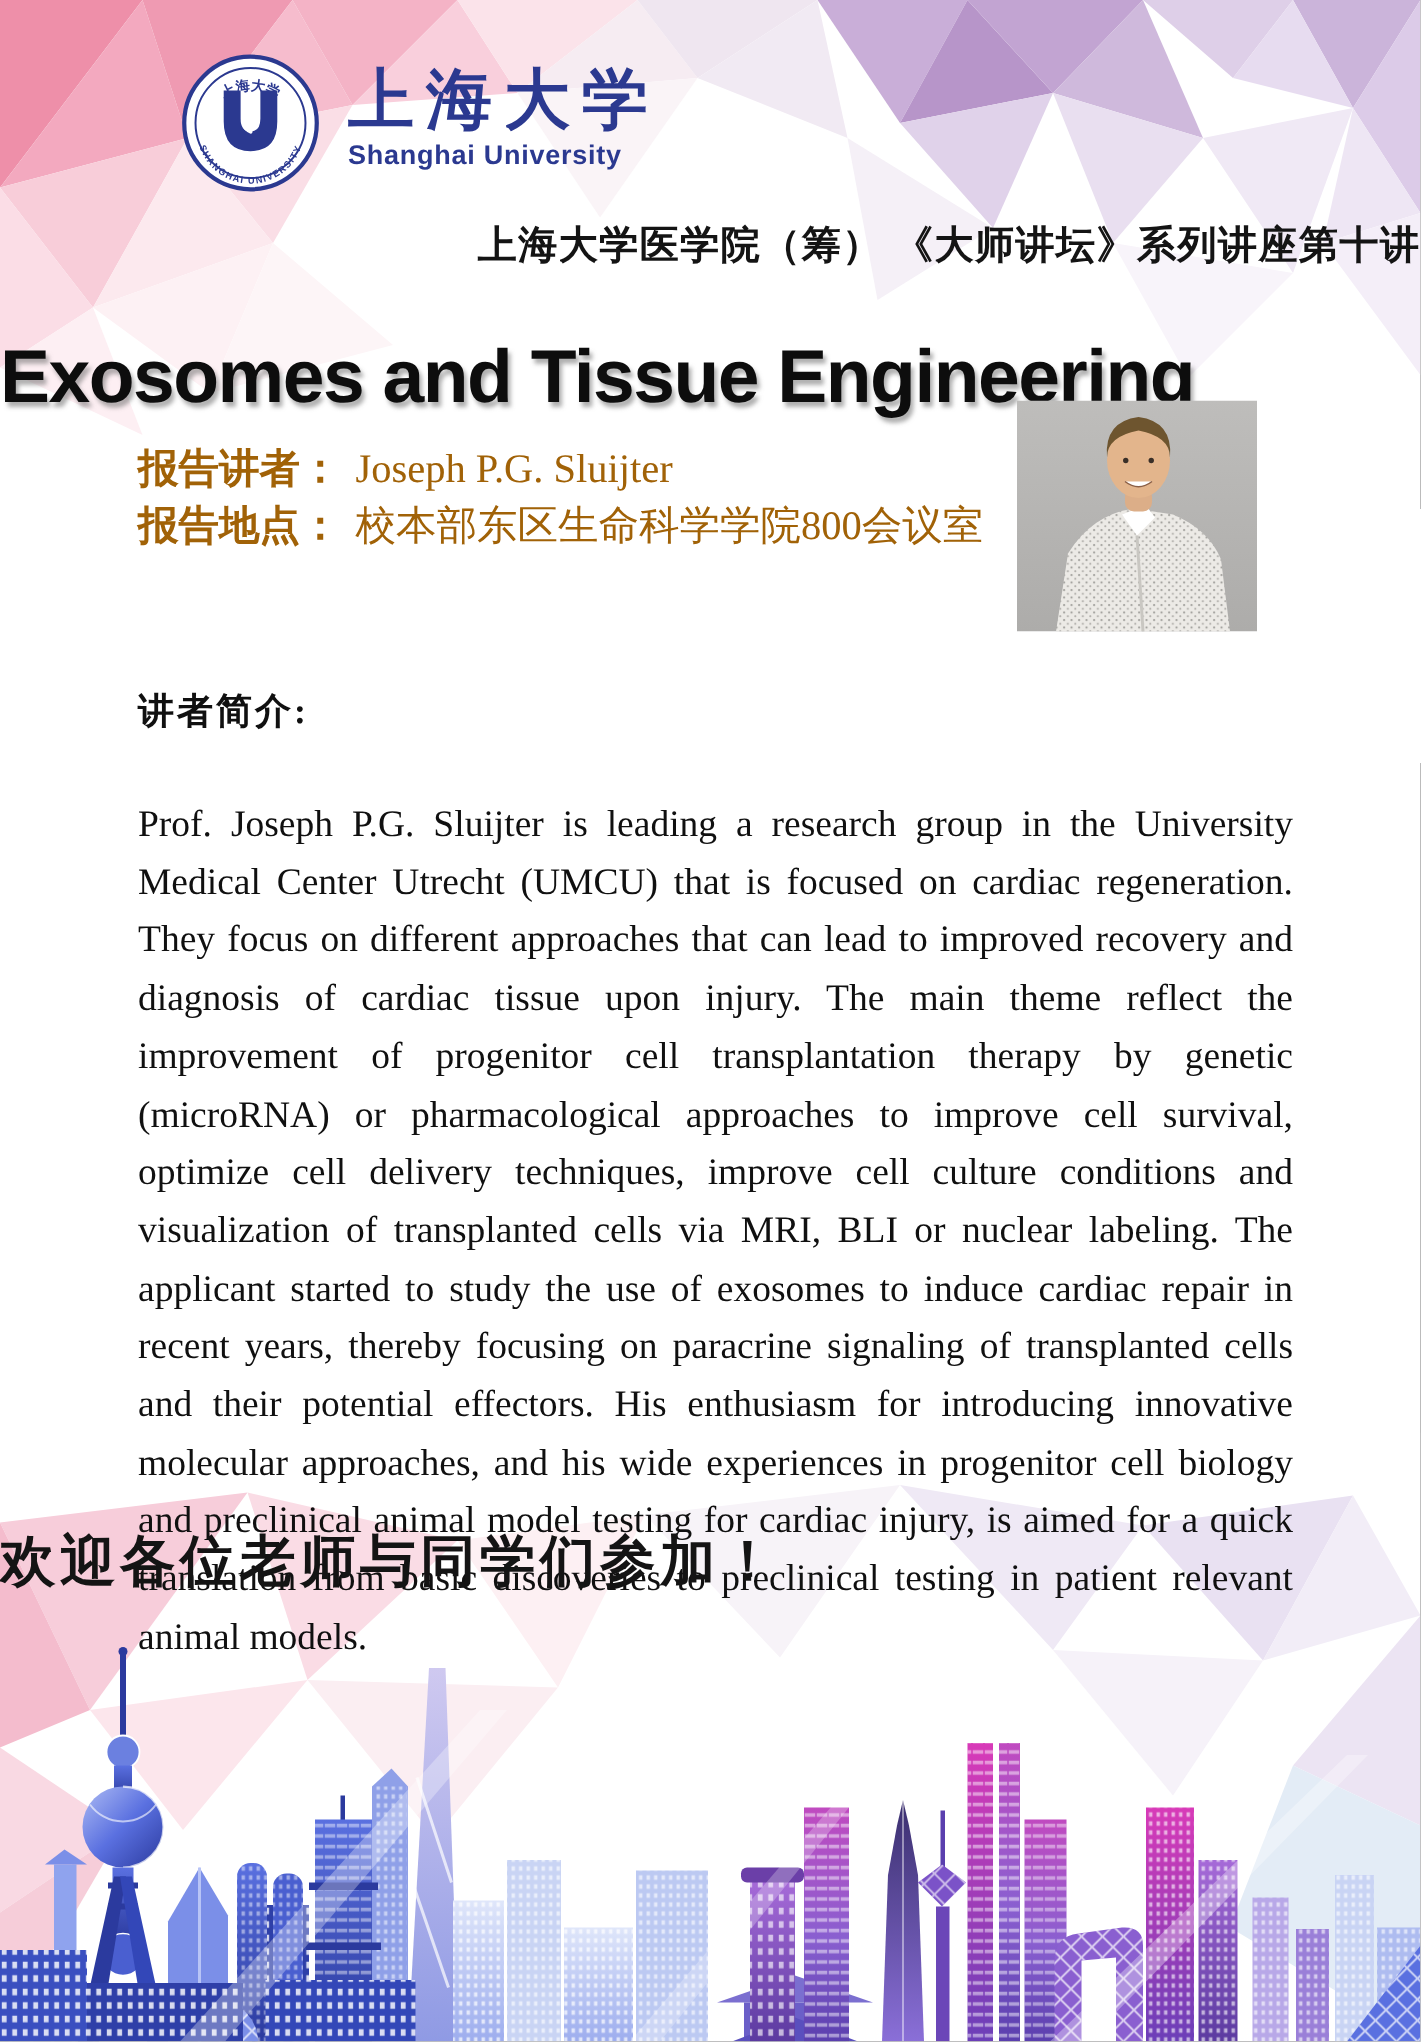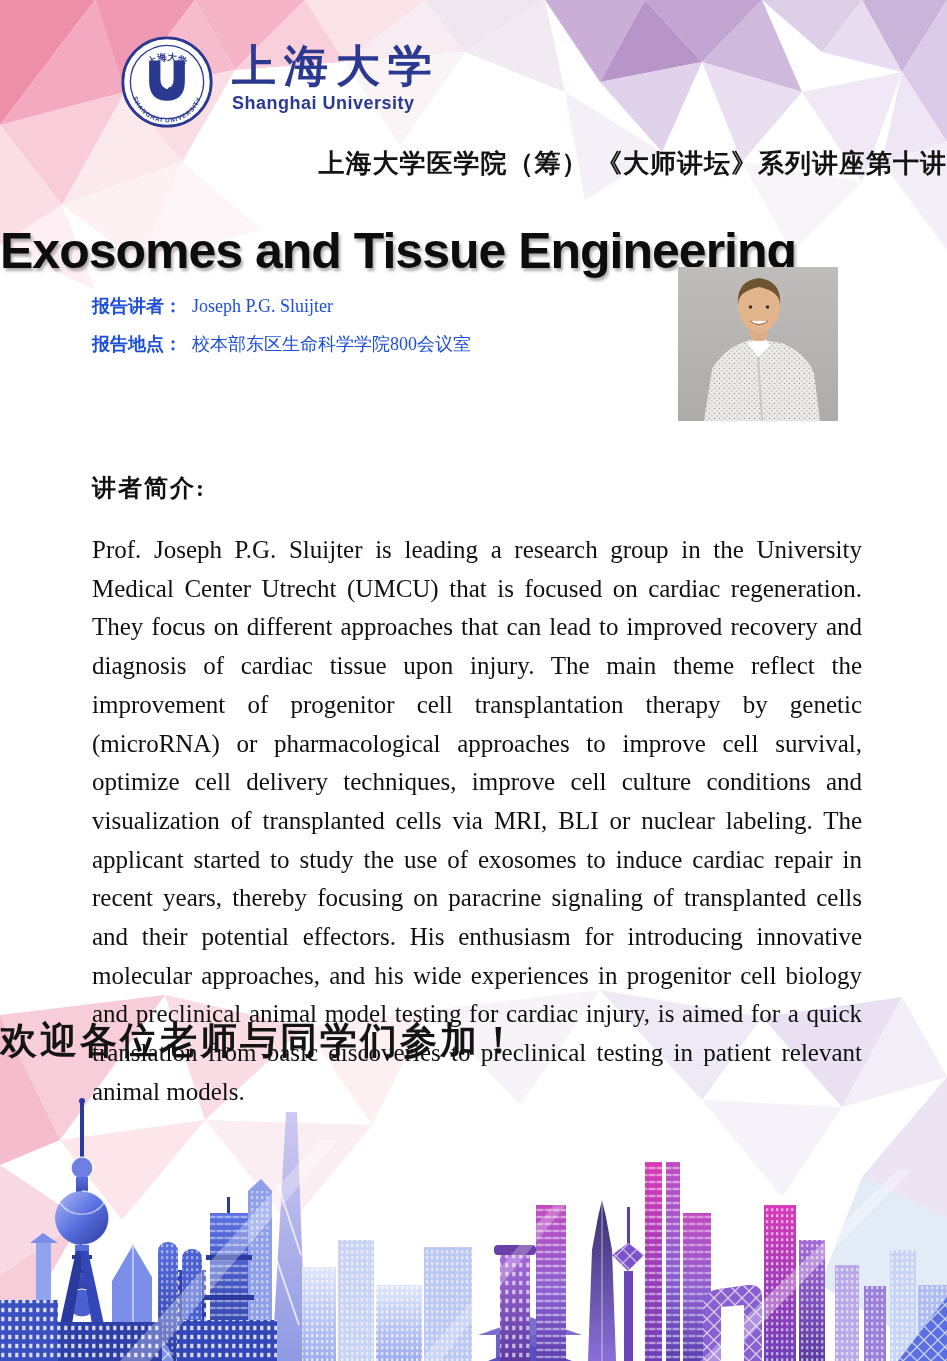--- a/index.html
+++ b/index.html
@@ -33,28 +33,28 @@
     text-align:right;color:#141414;font-size:26px;font-weight:bold;letter-spacing:1px;
   }
   .main-title{
     position:absolute;top:188px;left:0;width:100%;z-index:2;
     text-align:left;color:#0d0d0d;font-size:50px;font-weight:800;letter-spacing:-1px;
     font-family:"Liberation Sans","DejaVu Sans",sans-serif;
     text-shadow:2px 3px 3px rgba(110,110,110,.55);
   }
 
   .info-block{position:absolute;top:294px;left:92px;z-index:2;}
-  .info-row{height:24px;margin-bottom:14px;font-size:18px;color:#1d4ed8;white-space:nowrap;}
+  .info-row{height:24px;margin-bottom:14px;font-size:27px;color:#a16207;white-space:nowrap;}
   .info-label{font-weight:bold;margin-right:10px;}
   .info-value{font-weight:normal;}
 
   .speaker-photo{position:absolute;top:267px;left:678px;width:160px;height:154px;z-index:2;}
 
   .bio-heading{
-    position:absolute;top:472px;left:92px;z-index:2;
+    position:absolute;top:458px;left:92px;z-index:2;
     font-size:24px;font-weight:bold;color:#101010;letter-spacing:2px;
   }
   .bio-text{
     position:absolute;top:506px;left:92px;width:770px;z-index:2;
     font-size:25px;line-height:38.7px;color:#101010;
     text-align:justify;text-justify:inter-word;
   }
 
   .welcome-line{
     position:absolute;top:1016px;left:0;width:100%;z-index:2;

